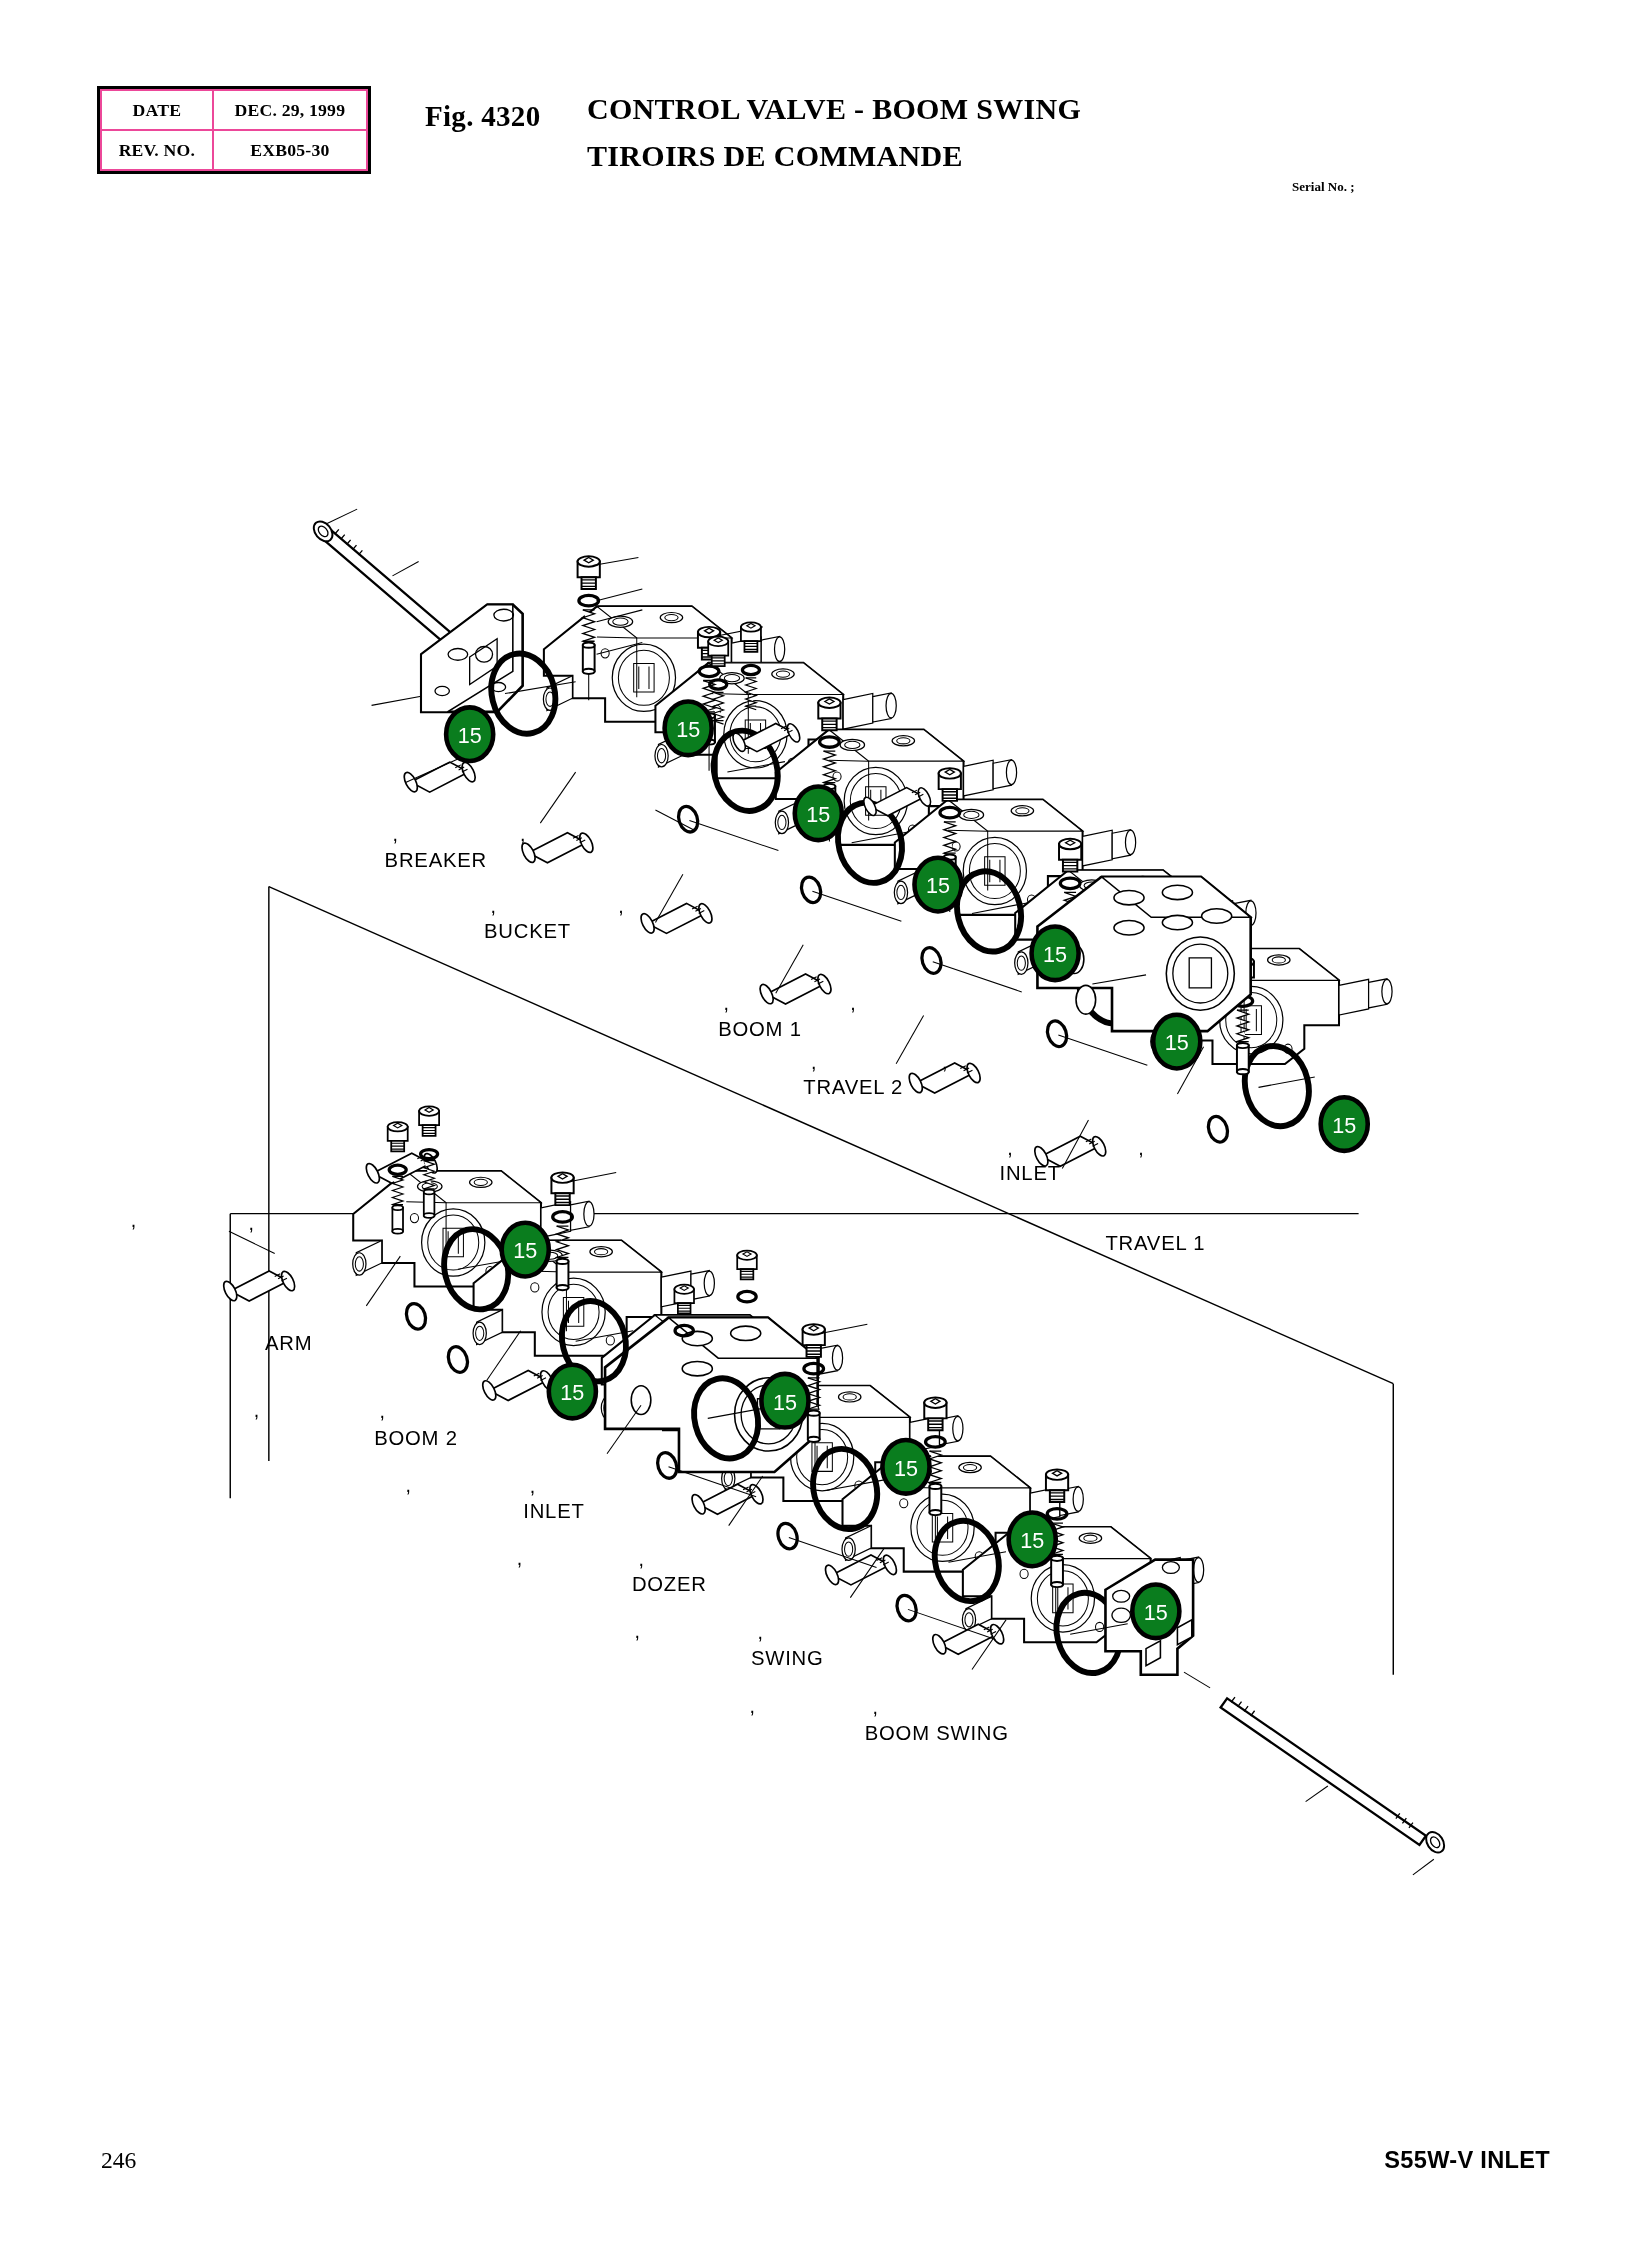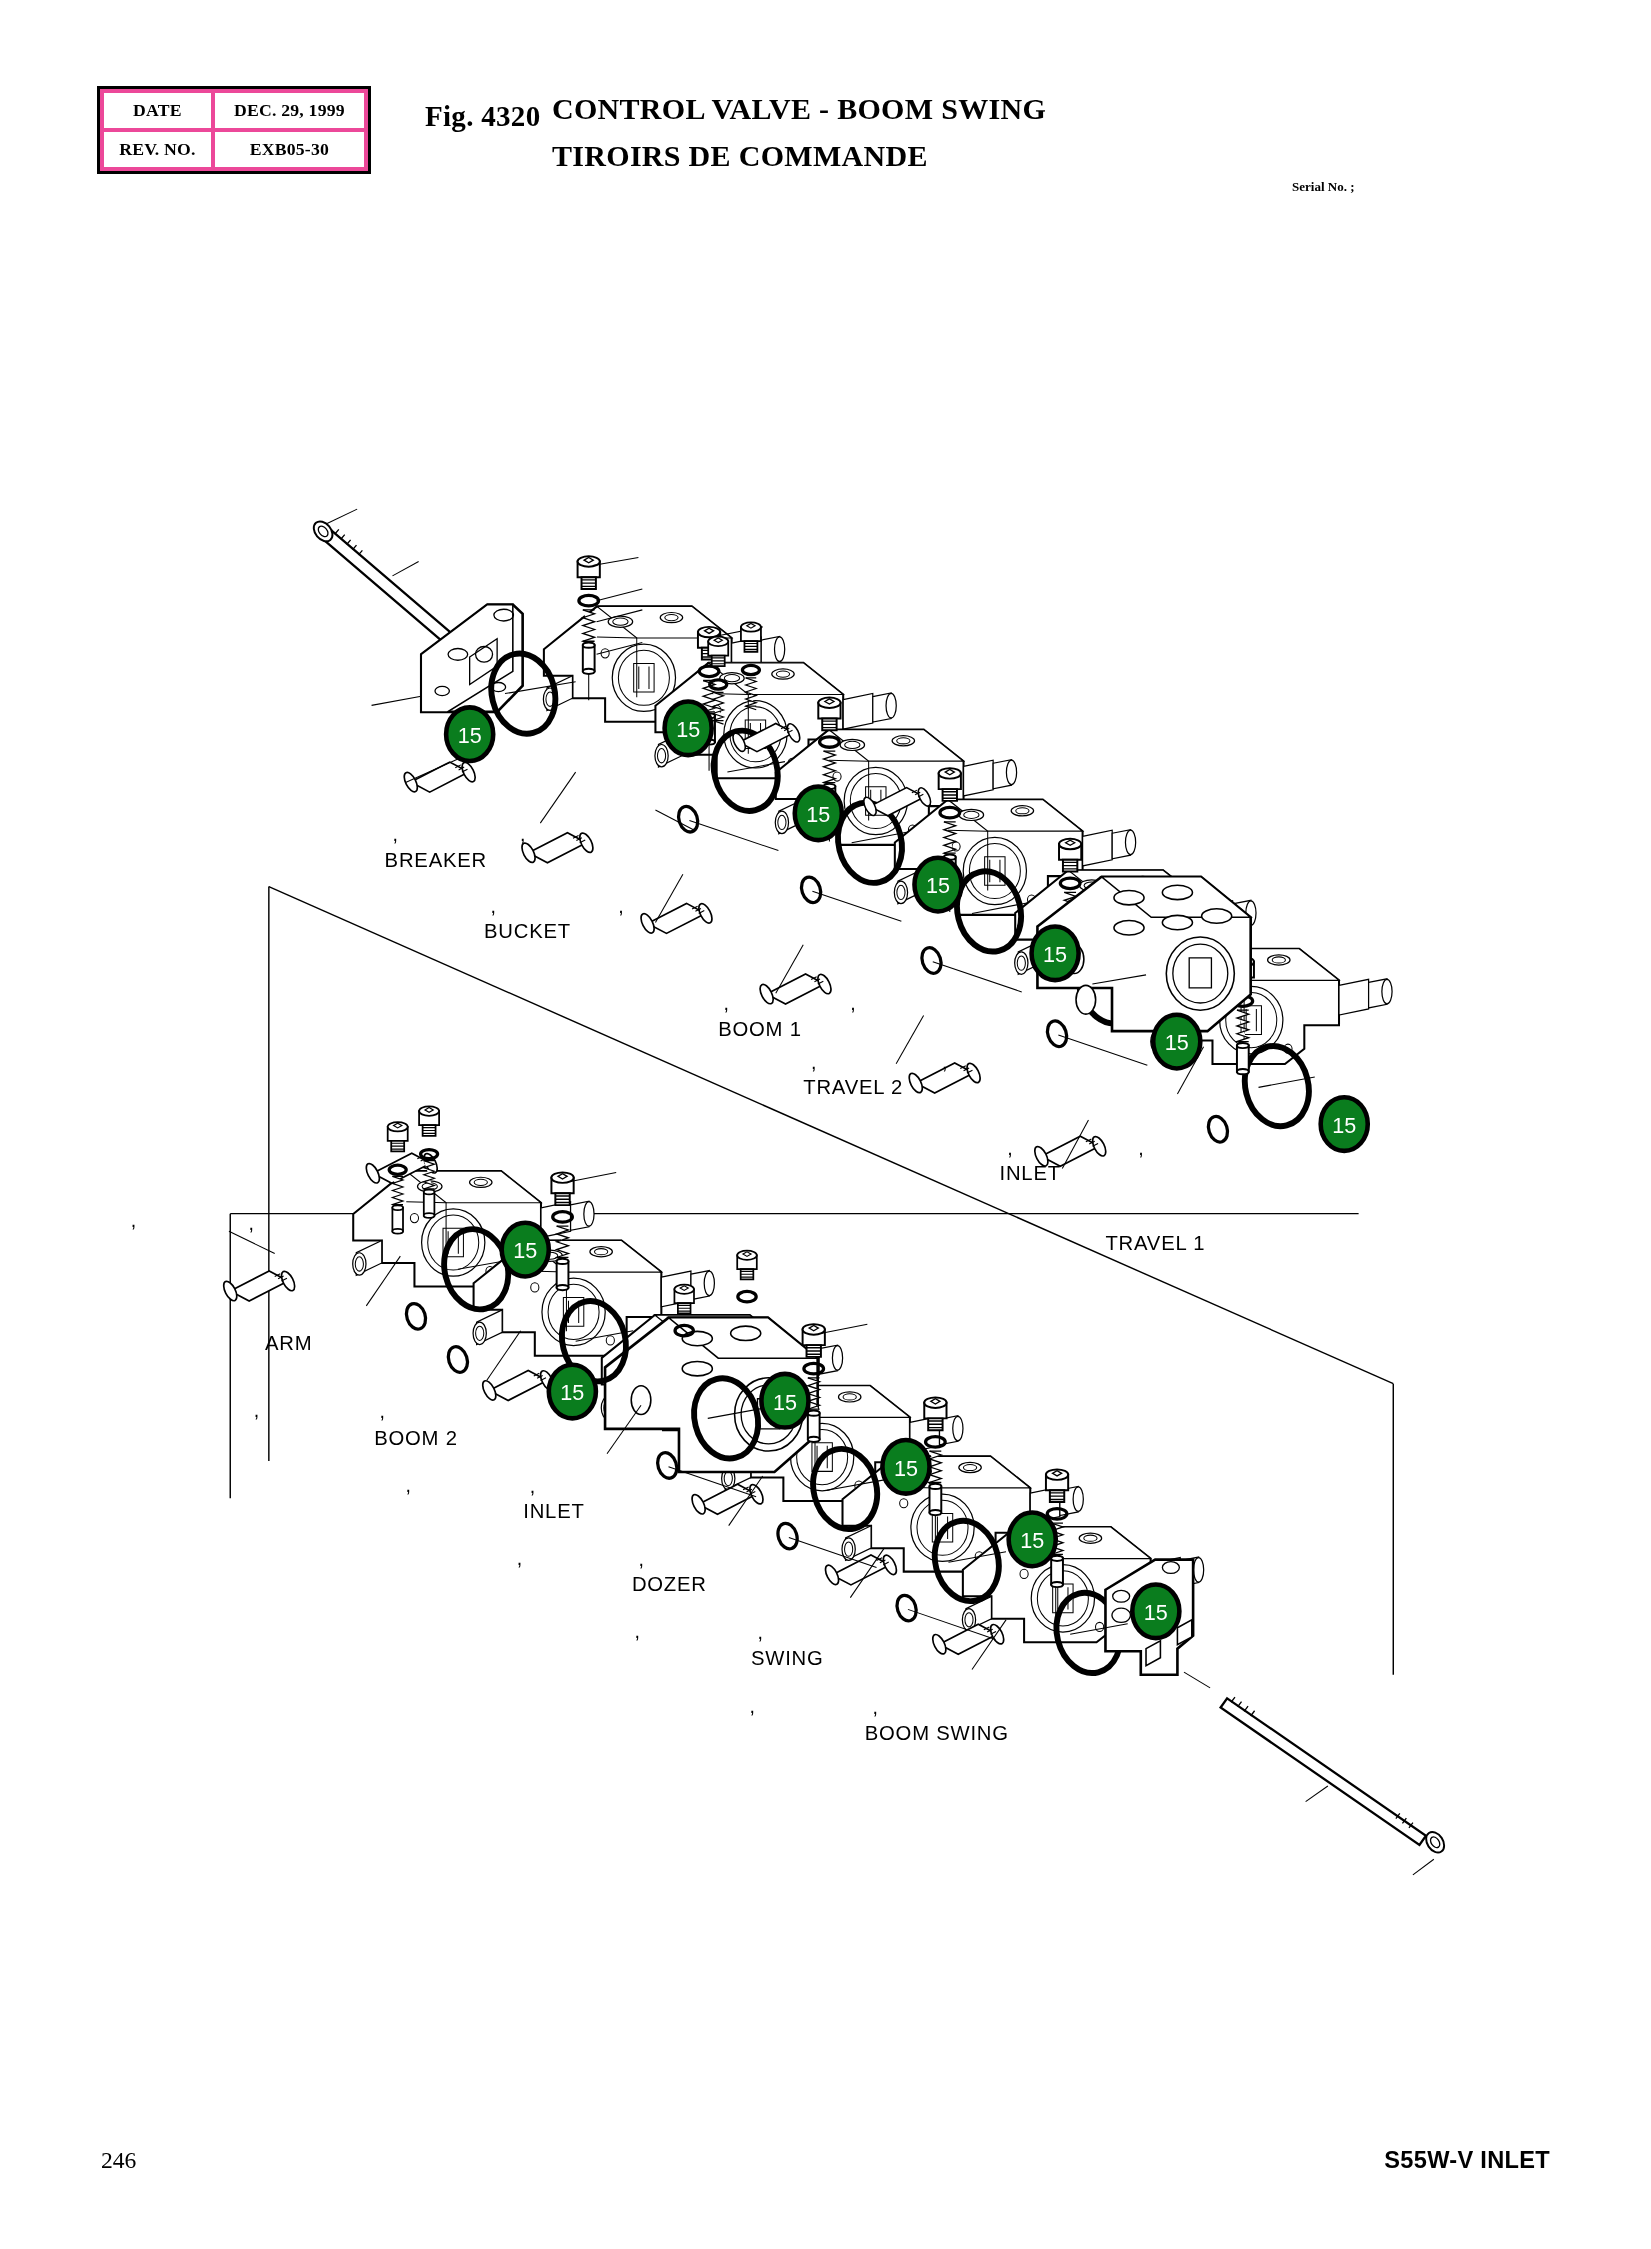--- a/index.html
+++ b/index.html
@@ -8,33 +8,33 @@
     width:1651px;height:2250px;position:relative;overflow:hidden;
     font-family:"Liberation Sans", sans-serif;color:#000;
   }
   
   #meta-table{
     position:absolute;left:97px;top:86px;width:268px;height:82px;
     border:3.3px solid #000;border-collapse:collapse;
   }
   #meta-table table{border-collapse:collapse;width:100%;height:100%;}
   #meta-table td{
-    border:4px solid #ec4899;text-align:center;vertical-align:middle;
+    border:2px solid #ec4899;text-align:center;vertical-align:middle;
     font-family:"Liberation Serif", serif;font-weight:bold;
     font-size:17.7px;letter-spacing:0.2px;padding:0 3.9px;white-space:nowrap;
   }
   #meta-table td.k{width:42%;}
   
   #fig-no{
     position:absolute;left:425px;top:100px;
     font-family:"Liberation Serif", serif;font-weight:bold;font-size:29px;
     letter-spacing:0.3px;
   }
   #title-en,#title-fr{
-    position:absolute;left:552px;
+    position:absolute;left:587px;
     font-family:"Liberation Serif", serif;font-weight:bold;
     font-size:30px;letter-spacing:0.3px;white-space:nowrap;
   }
   #title-en{top:92px;}
   #title-fr{top:139px;}
   #serial-no{
     position:absolute;left:1292px;top:179px;
     font-family:"Liberation Serif", serif;font-weight:bold;font-size:13px;
     white-space:nowrap;
   }

